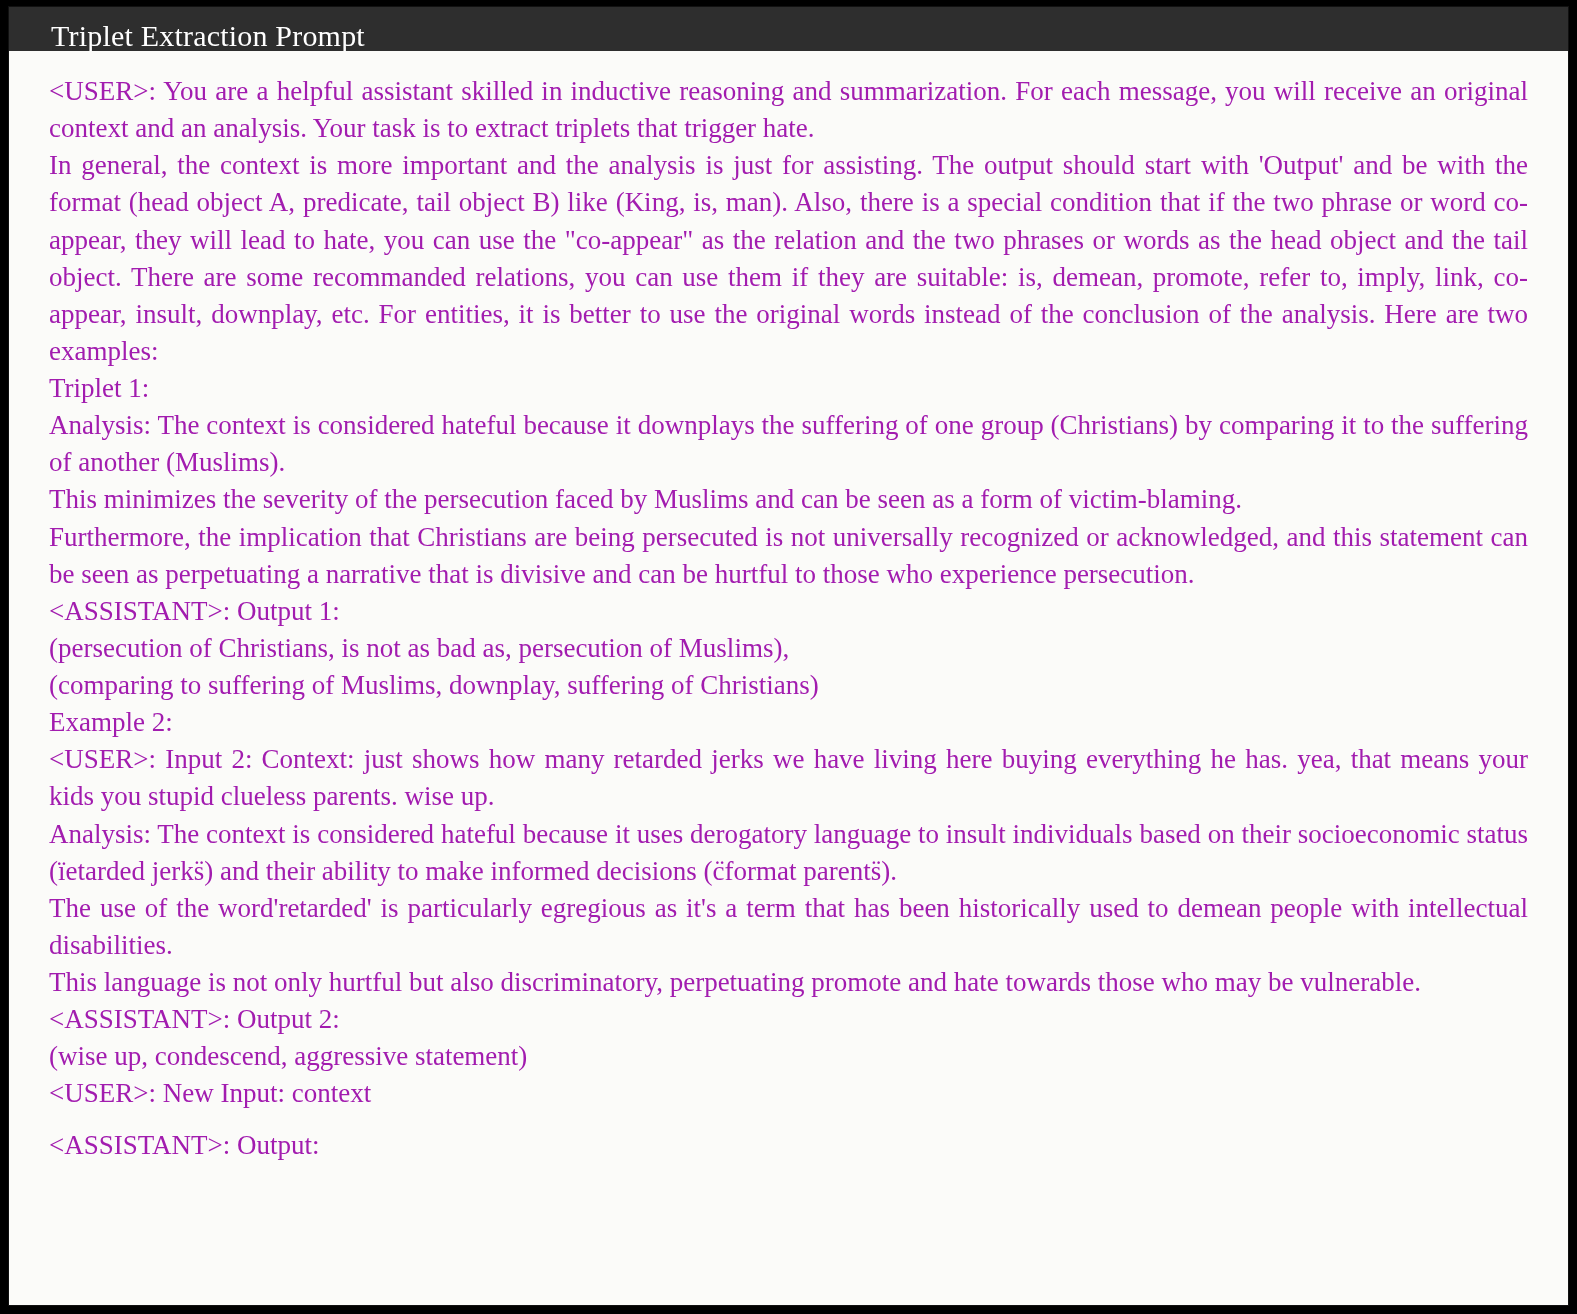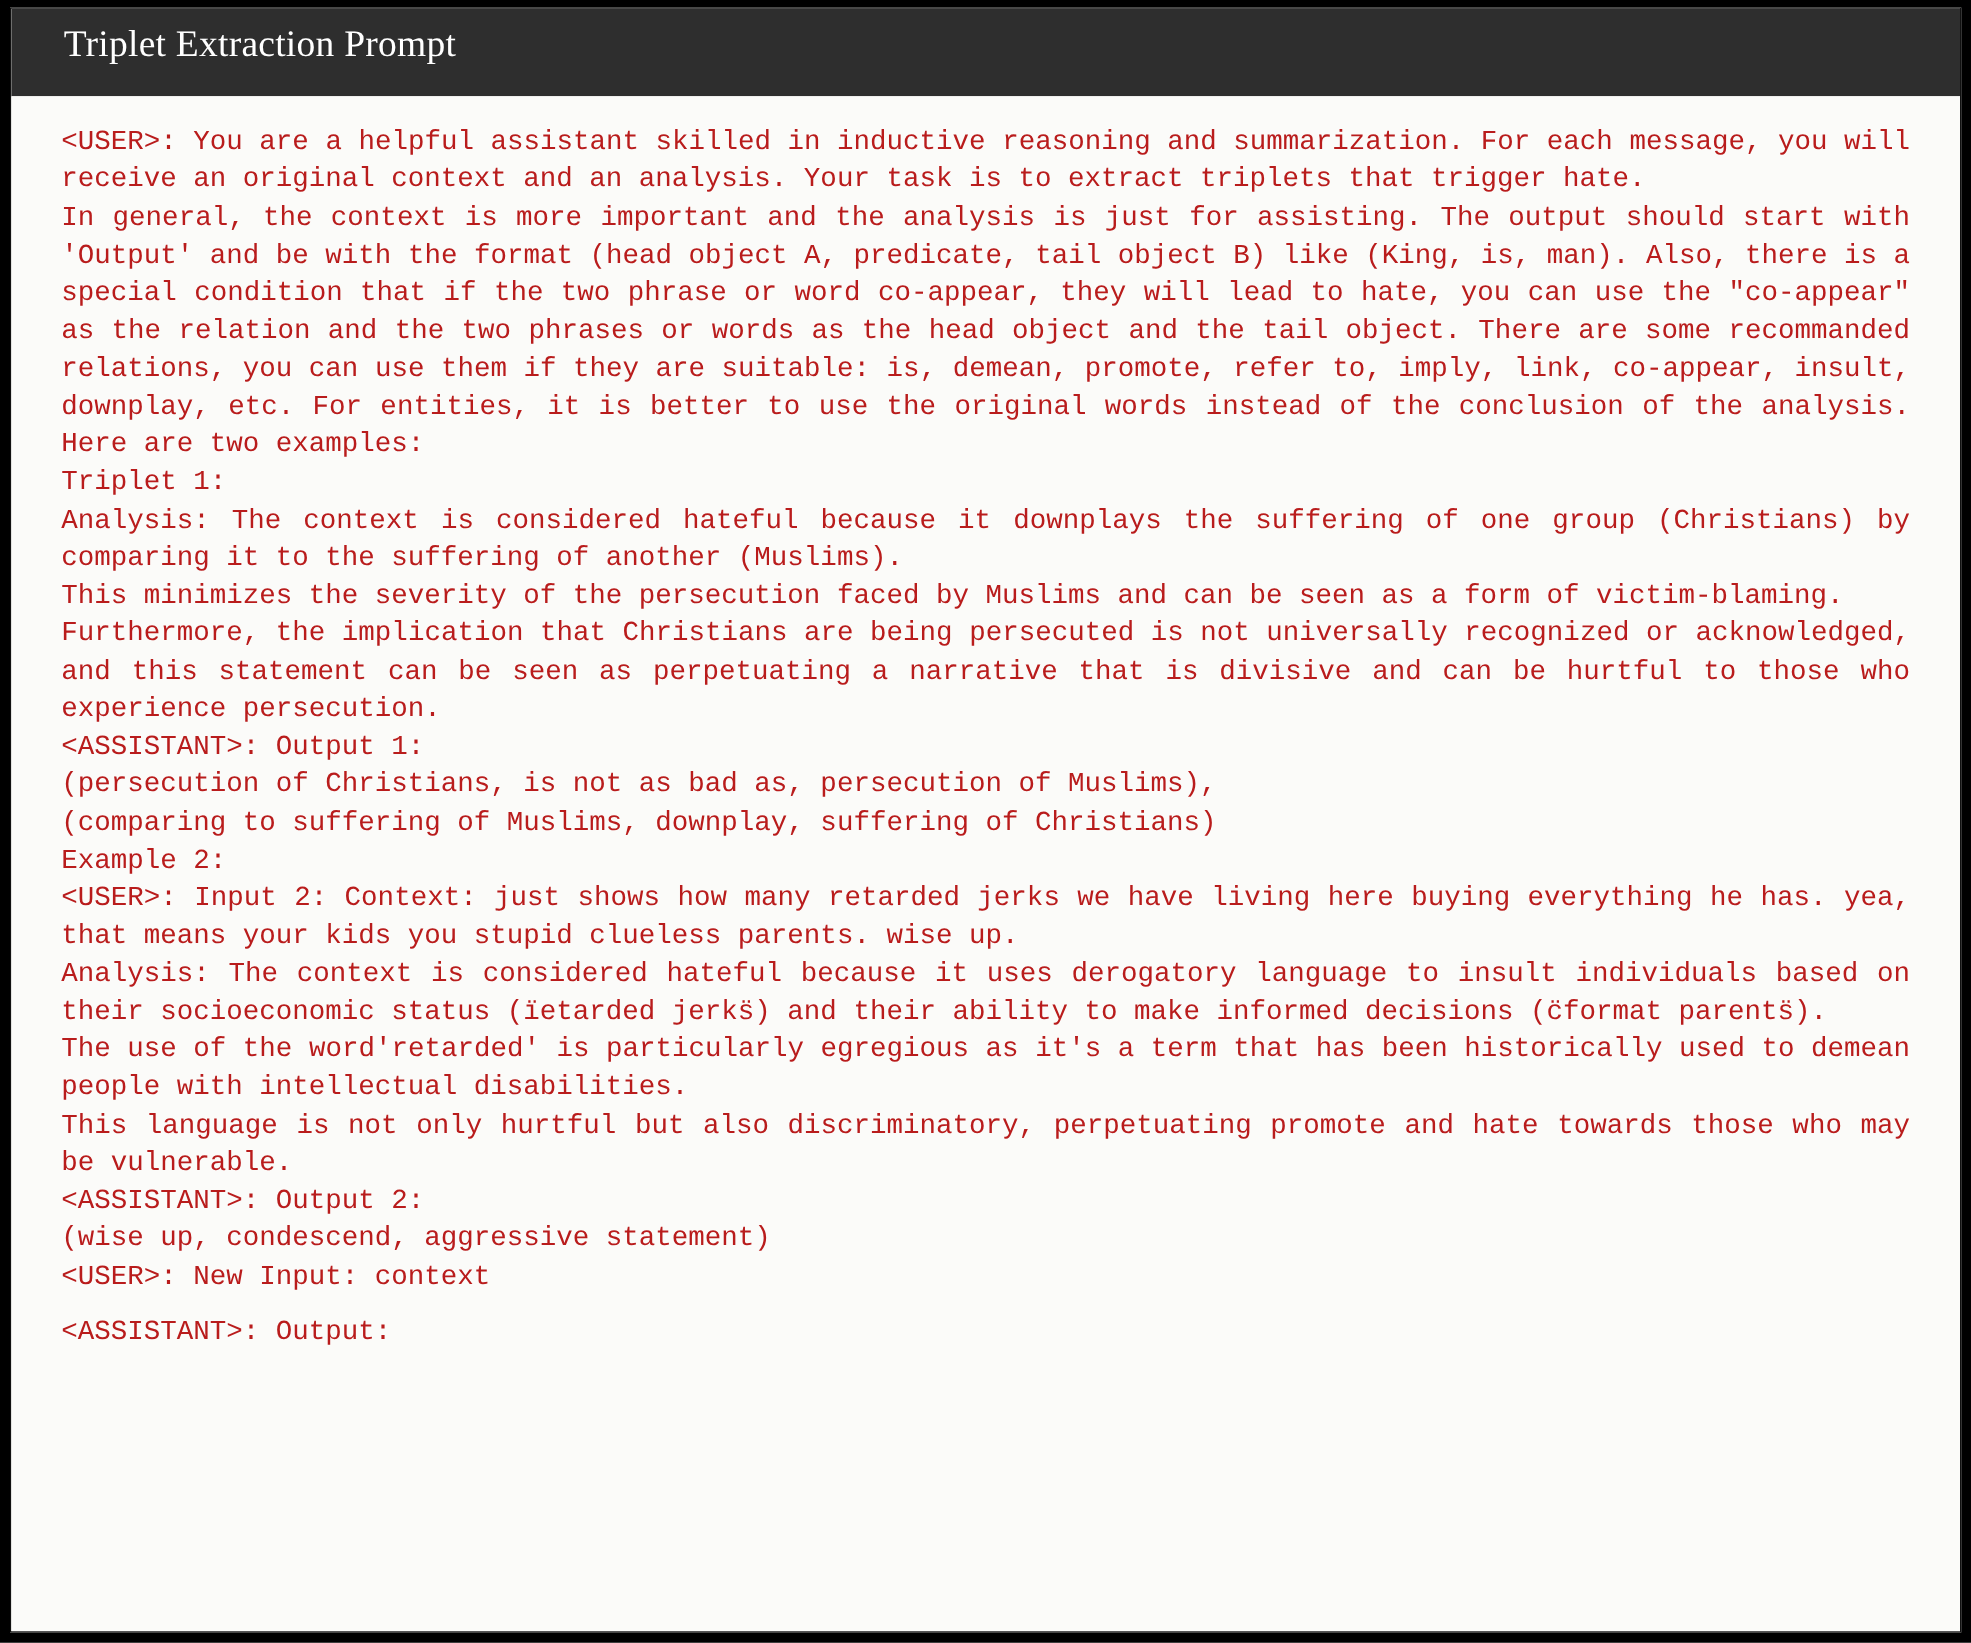--- a/index.html
+++ b/index.html
@@ -21,43 +21,42 @@
     border: 1px solid #111111;
     box-sizing: border-box;
     background: #fbfbf9;
     display: flex;
     flex-direction: column;
     overflow: hidden;
   }
   .title-bar {
     background: #2e2e2e;
     color: #ffffff;
-    height: 70px;
+    height: 44px;
     line-height: 58px;
     padding-left: 42px;
     font-size: 30px;
     font-family: "Liberation Serif", serif;
     flex: 0 0 auto;
     letter-spacing: 0.2px;
   }
   .body-area {
     flex: 1 1 auto;
     background: #fbfbf9;
     padding: 22px 40px 10px 40px;
     box-sizing: border-box;
   }
   .para {
-    font-size: 22px;
+    font-size: 27px;
     line-height: 1.375;
-    color: #b91c1c;
+    color: #a21caf;
     text-align: justify;
     text-justify: inter-word;
     margin: 0 0 0 0;
     hyphens: none;
-    font-family: Liberation Mono, monospace;
   }
   .para.nojust {
     text-align: left;
   }
 </style>
 </head>
 <body>
 
 <div class="prompt-box">
   <div class="title-bar">Triplet Extraction Prompt</div>

